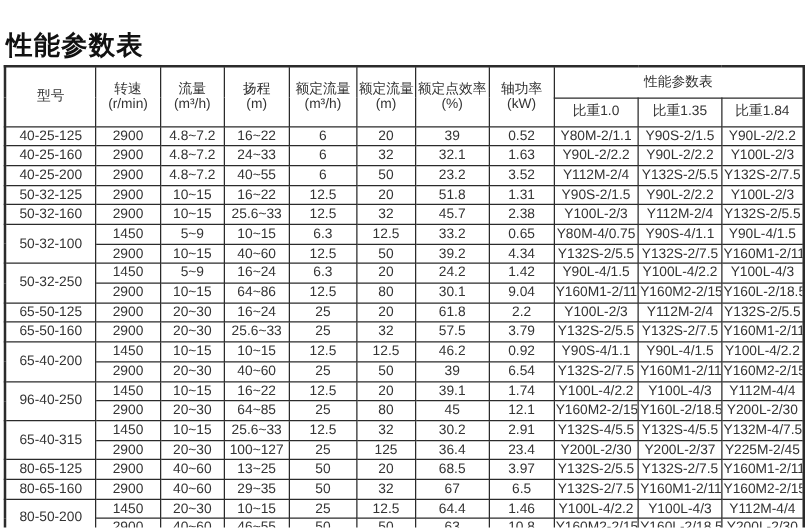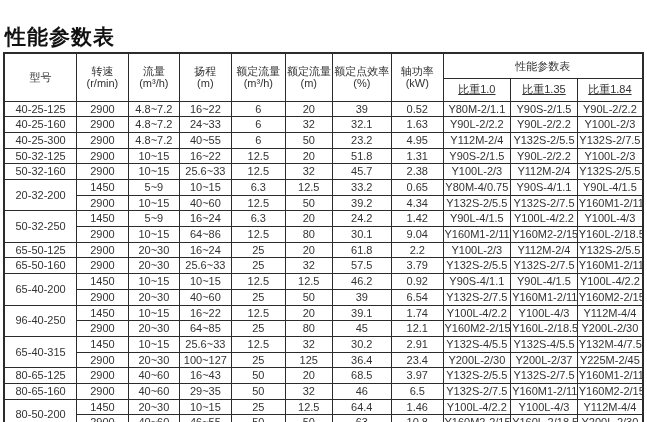--- a/index.html
+++ b/index.html
@@ -31,21 +31,21 @@
     vertical-align: middle;
     color: #333333;
     font-size: 11px;
     font-weight: normal;
     padding: 0 1px;
     white-space: nowrap;
     overflow: hidden;
     line-height: 1.15;
   }
   thead tr.group-row th { height: 25px; }
-  thead tr.sub-row th { height: 23px; text-decoration: underline; }
+  thead tr.sub-row th { height: 23px; }
   tbody td { height: 15.7px; }
   .h-line { display: block; }
 </style>
 </head>
 <body>
 
 <div class="page-title">性能参数表</div>
 
 <table class="params">
   <colgroup>
@@ -123,28 +123,28 @@
         <td>24~33</td>
         <td>6</td>
         <td>32</td>
         <td>32.1</td>
         <td>1.63</td>
         <td>Y90L-2/2.2</td>
         <td>Y90L-2/2.2</td>
         <td>Y100L-2/3</td>
       </tr>
       <tr>
-        <td rowspan="1">40-25-300</td>
+        <td rowspan="1">40-25-200</td>
         <td>2900</td>
         <td>4.8~7.2</td>
         <td>40~55</td>
         <td>6</td>
         <td>50</td>
         <td>23.2</td>
-        <td>4.95</td>
+        <td>3.52</td>
         <td>Y112M-2/4</td>
         <td>Y132S-2/5.5</td>
         <td>Y132S-2/7.5</td>
       </tr>
       <tr>
         <td rowspan="1">50-32-125</td>
         <td>2900</td>
         <td>10~15</td>
         <td>16~22</td>
         <td>12.5</td>
@@ -162,21 +162,21 @@
         <td>25.6~33</td>
         <td>12.5</td>
         <td>32</td>
         <td>45.7</td>
         <td>2.38</td>
         <td>Y100L-2/3</td>
         <td>Y112M-2/4</td>
         <td>Y132S-2/5.5</td>
       </tr>
       <tr>
-        <td rowspan="2">20-32-200</td>
+        <td rowspan="2">50-32-100</td>
         <td>1450</td>
         <td>5~9</td>
         <td>10~15</td>
         <td>6.3</td>
         <td>12.5</td>
         <td>33.2</td>
         <td>0.65</td>
         <td>Y80M-4/0.75</td>
         <td>Y90S-4/1.1</td>
         <td>Y90L-4/1.5</td>
@@ -316,37 +316,37 @@
         <td>36.4</td>
         <td>23.4</td>
         <td>Y200L-2/30</td>
         <td>Y200L-2/37</td>
         <td>Y225M-2/45</td>
       </tr>
       <tr>
         <td rowspan="1">80-65-125</td>
         <td>2900</td>
         <td>40~60</td>
-        <td>16~43</td>
+        <td>13~25</td>
         <td>50</td>
         <td>20</td>
         <td>68.5</td>
         <td>3.97</td>
         <td>Y132S-2/5.5</td>
         <td>Y132S-2/7.5</td>
         <td>Y160M1-2/11</td>
       </tr>
       <tr>
         <td rowspan="1">80-65-160</td>
         <td>2900</td>
         <td>40~60</td>
         <td>29~35</td>
         <td>50</td>
         <td>32</td>
-        <td>46</td>
+        <td>67</td>
         <td>6.5</td>
         <td>Y132S-2/7.5</td>
         <td>Y160M1-2/11</td>
         <td>Y160M2-2/15</td>
       </tr>
       <tr>
         <td rowspan="2">80-50-200</td>
         <td>1450</td>
         <td>20~30</td>
         <td>10~15</td>

